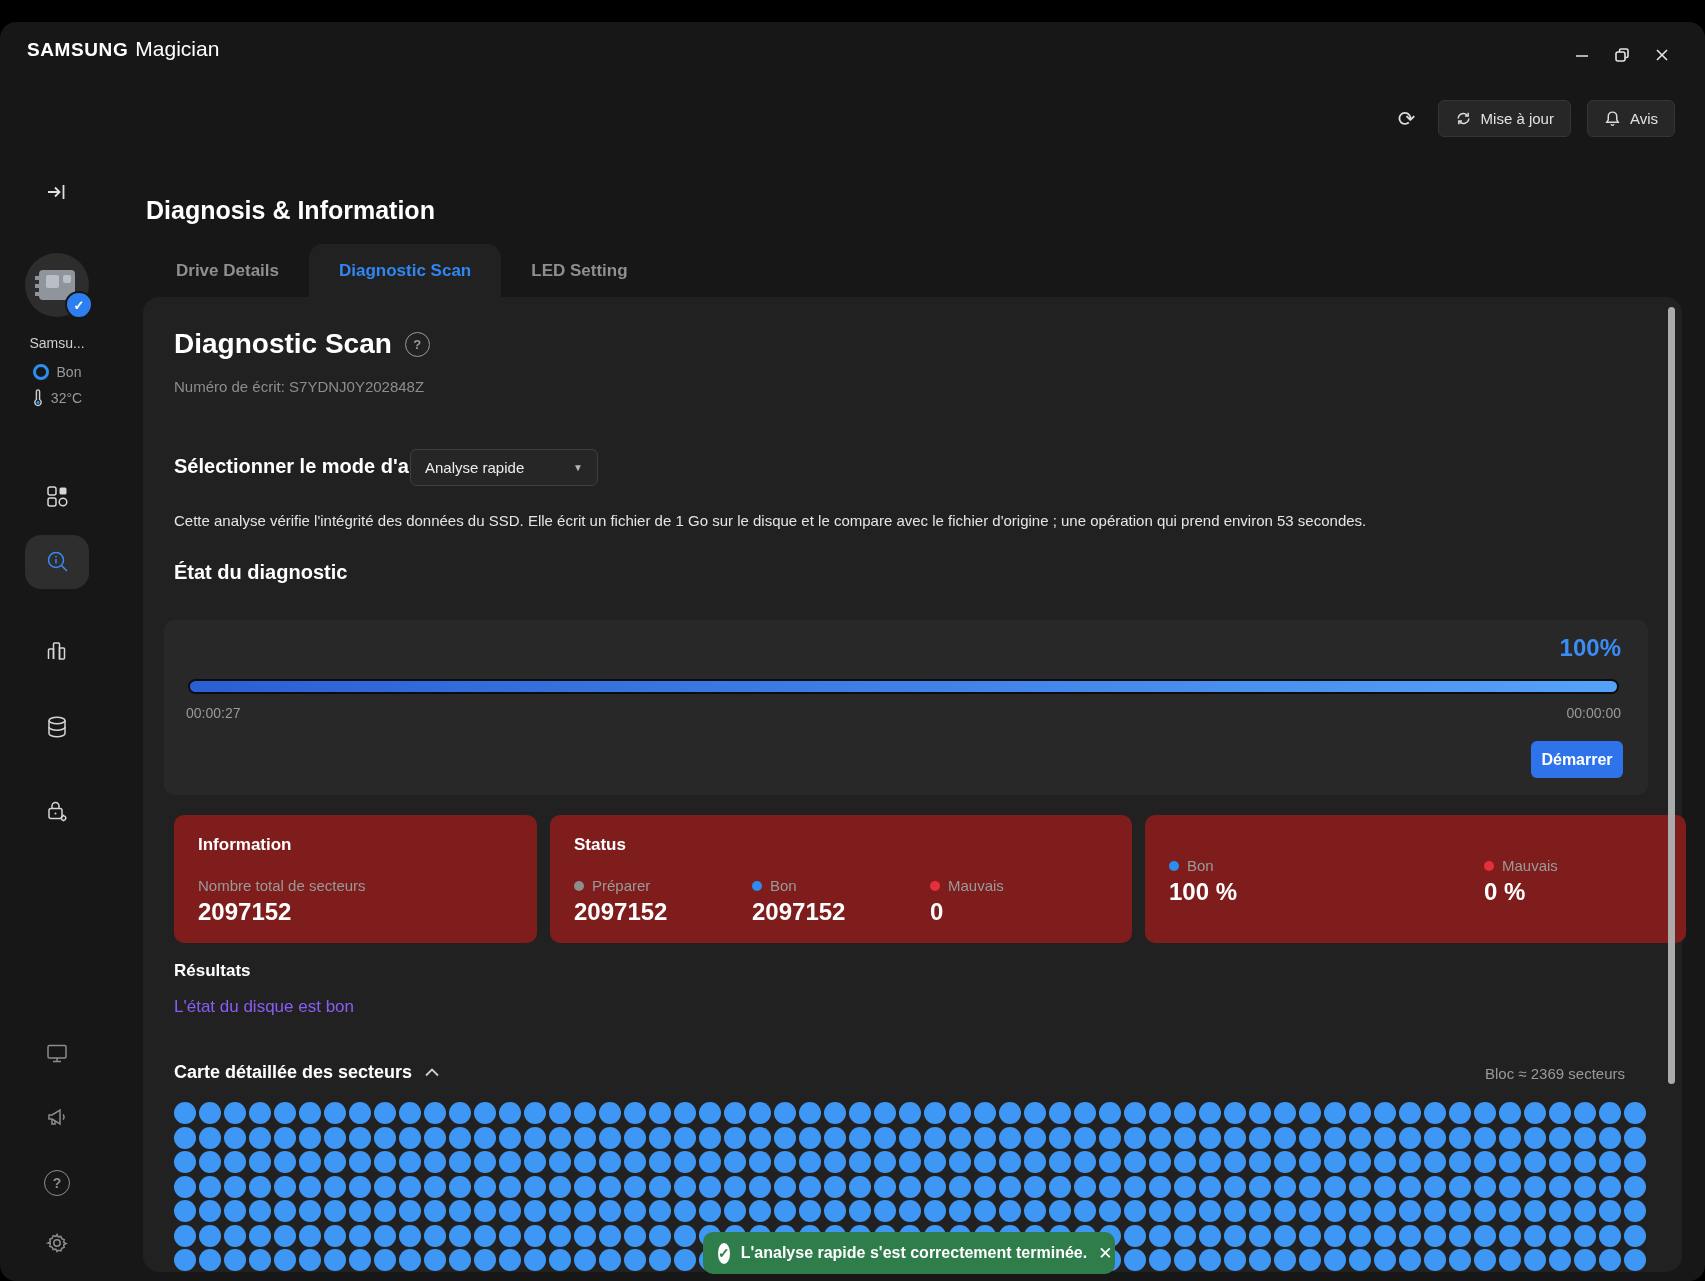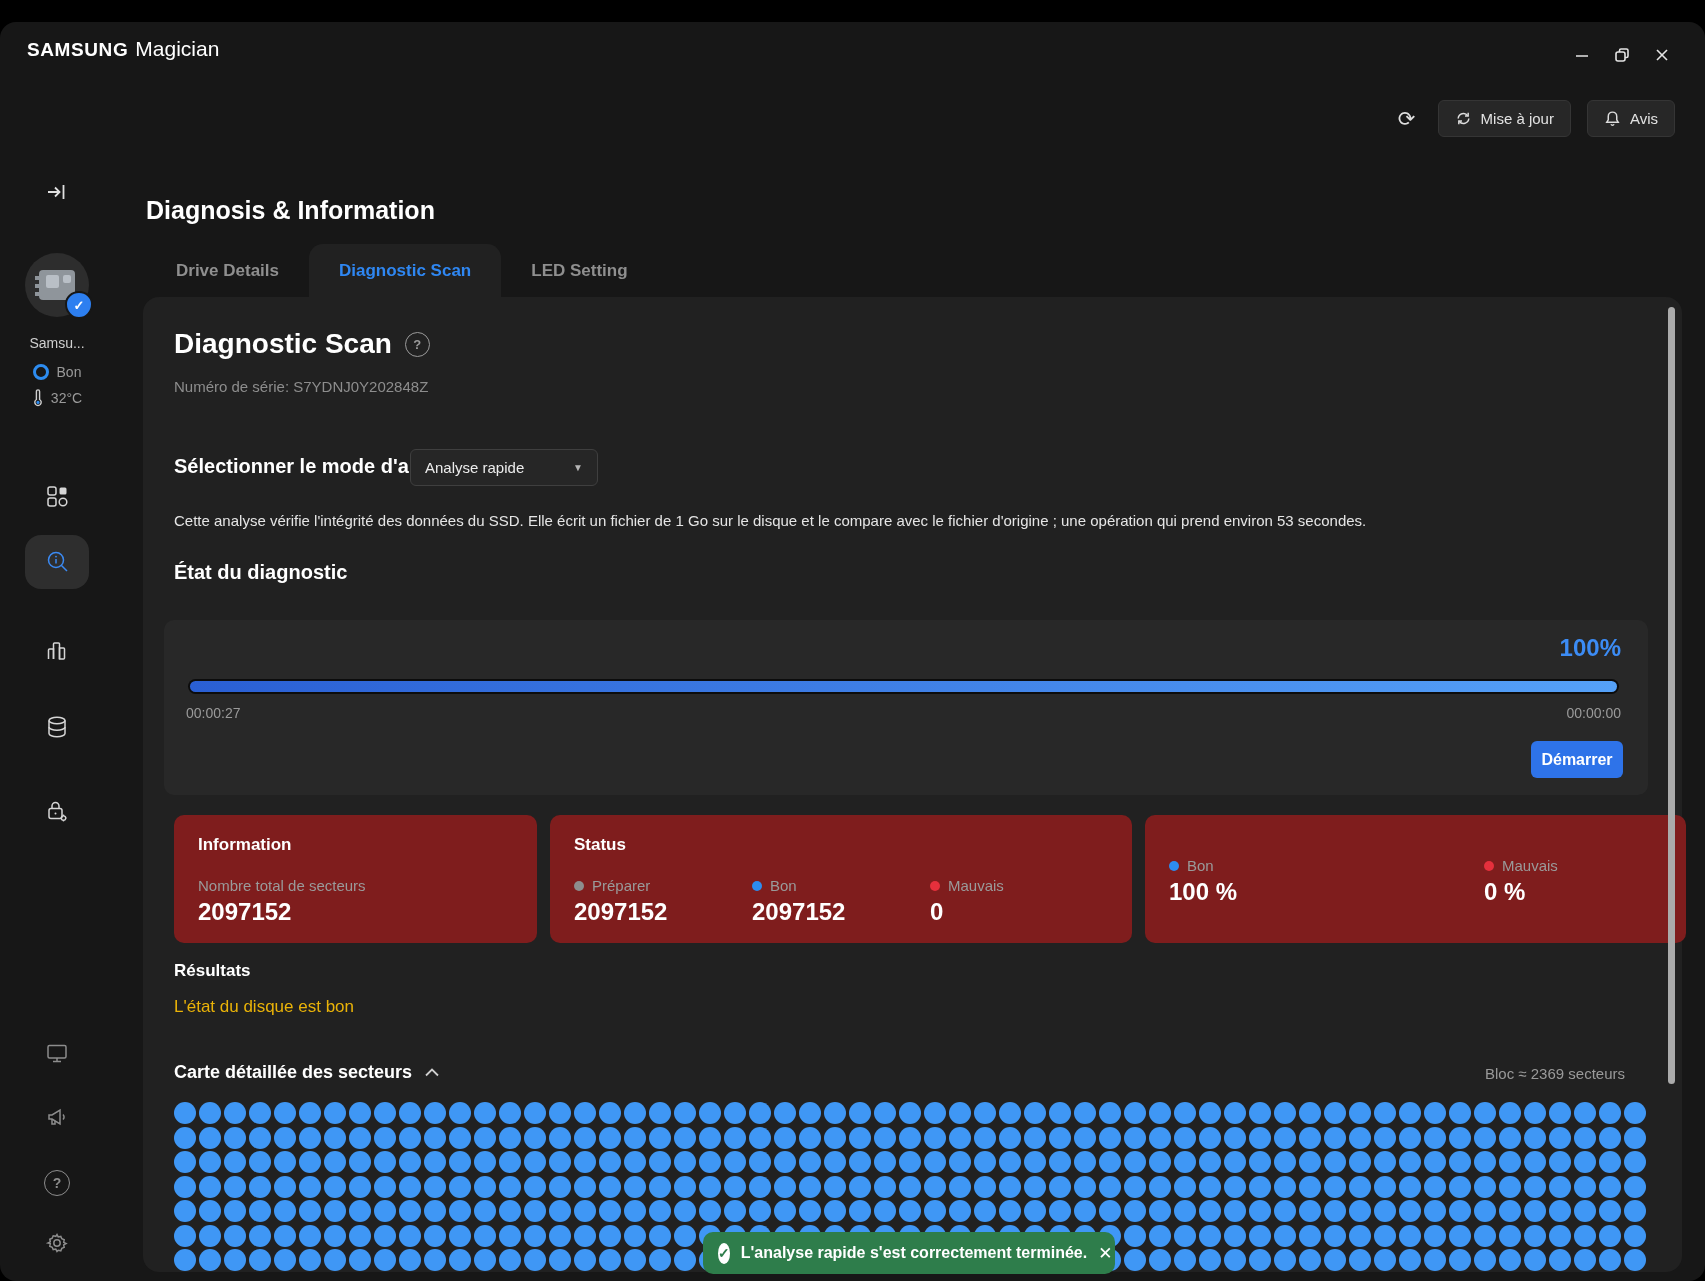--- a/index.html
+++ b/index.html
@@ -86,21 +86,21 @@
   .card .ct{font-size:17px;font-weight:700;color:#fff;}
   .stat-row{display:flex;margin-top:22px;}
   .stat{width:178px;}
   .stat .lab{display:flex;align-items:center;gap:8px;font-size:15px;color:#9a9a9a;}
   .dotc{width:10px;height:10px;border-radius:50%;}
   .dot-gray{background:#8d8d8d;}.dot-blue{background:#2d8cf0;}.dot-red{background:#e5303c;}
   .stat .val{font-size:24px;font-weight:700;color:#fff;margin-top:4px;}
   .stat.wide{width:315px;}
 
   .res-h{position:absolute;left:31px;top:664px;font-size:17px;font-weight:700;color:#fff;}
-  .res-link{position:absolute;left:31px;top:700px;font-size:17px;color:#eab308;text-align:center;}
+  .res-link{position:absolute;left:31px;top:700px;font-size:17px;color:#8b5cf6;text-align:center;}
 
   .map-h{position:absolute;left:31px;top:765px;display:flex;align-items:center;gap:12px;}
   .map-h .t{font-size:18px;font-weight:700;color:#fff;}
   .map-h svg{stroke:#cfcfcf;stroke-width:1.8;fill:none;}
   .blocs{position:absolute;right:57px;top:768px;font-size:15px;color:#9a9a9a;}
 
   .sector-grid{position:absolute;left:31px;top:805px;width:1472px;height:169px;overflow:hidden;
                display:grid;grid-auto-rows:22px;gap:2.5px 3px;}
   .dot{width:22px;height:22px;border-radius:50%;background:var(--dot,#3f97f5);}
 
@@ -296,21 +296,21 @@
     <div class="tab">Drive Details</div>
     <div class="tab active">Diagnostic Scan</div>
     <div class="tab">LED Setting</div>
   </nav>
 
   <section class="panel">
     <div class="scan-h1">
       <span class="t">Diagnostic Scan</span>
       <span class="qmark">?</span>
     </div>
-    <div class="serial">Numéro de série: S7YDNJ0Y202848Z</div>
+    <div class="serial">Numéro de écrit: S7YDNJ0Y202848Z</div>
 
     <div class="mode-label">Sélectionner le mode d'analyse</div>
     <div class="select">
       <span>Analyse rapide</span>
       <span class="caret">▼</span>
     </div>
     <div class="desc">Cette analyse vérifie l'intégrité des données du SSD. Elle écrit un fichier de 1 Go sur le disque et le compare avec le fichier d'origine ; une opération qui prend environ 53 secondes.</div>
 
     <div class="status-h">État du diagnostic</div>
 

